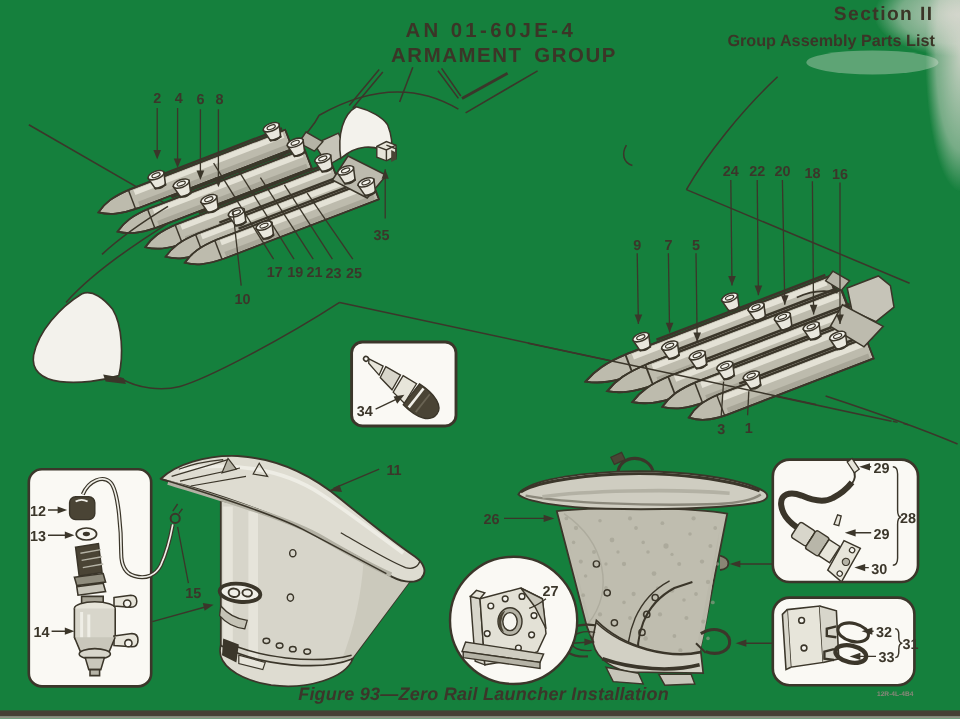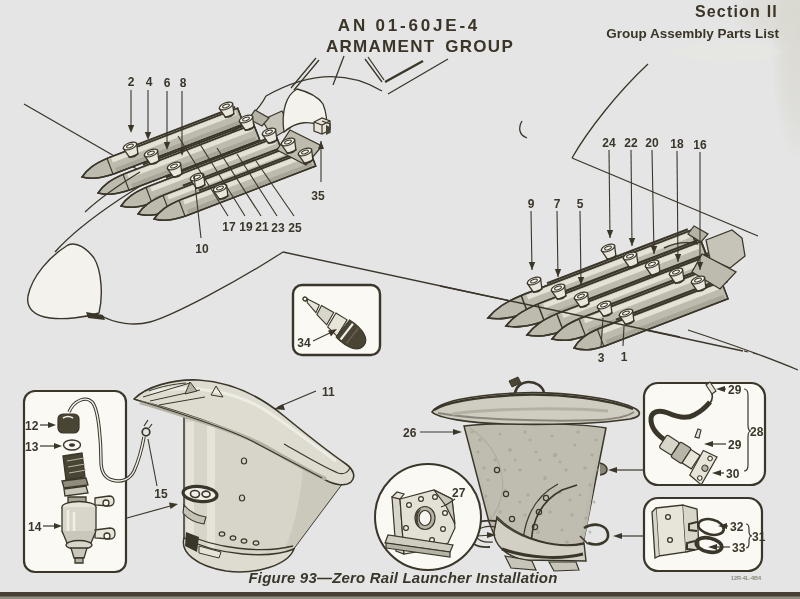--- a/index.html
+++ b/index.html
@@ -1,16 +1,16 @@
 <!DOCTYPE html>
 <html><head>
 <meta charset="utf-8">
 <style>
 html,body{margin:0;padding:0;}
-#page{position:relative;width:800px;height:599px;background:#e5e5e5;overflow:hidden;font-family:"Liberation Sans",sans-serif;}
+#page{position:relative;width:800px;height:599px;background:#15803d;overflow:hidden;font-family:"Liberation Sans",sans-serif;}
 </style>
 </head>
 <body>
 <div id="page">
 <svg width="800" height="599" viewBox="0 0 800 599" style="position:absolute;left:0;top:0;filter:blur(0.35px)">
 <defs>
 <symbol id="rocket" overflow="visible">
   <path d="M0,0 C8,-5.5 16,-8 32,-8.5 L170,-8.5 L170,8.5 L32,8.5 C16,8 8,5.5 0,0 Z" fill="#bdbbad" stroke="#3b362a" stroke-width="1.4"></path>
   <line x1="34" y1="-4.8" x2="167" y2="-4.8" stroke="#e4e2d6" stroke-width="4.5"></line>
   <line x1="34" y1="5.5" x2="167" y2="5.5" stroke="#a8a698" stroke-width="4"></line>

